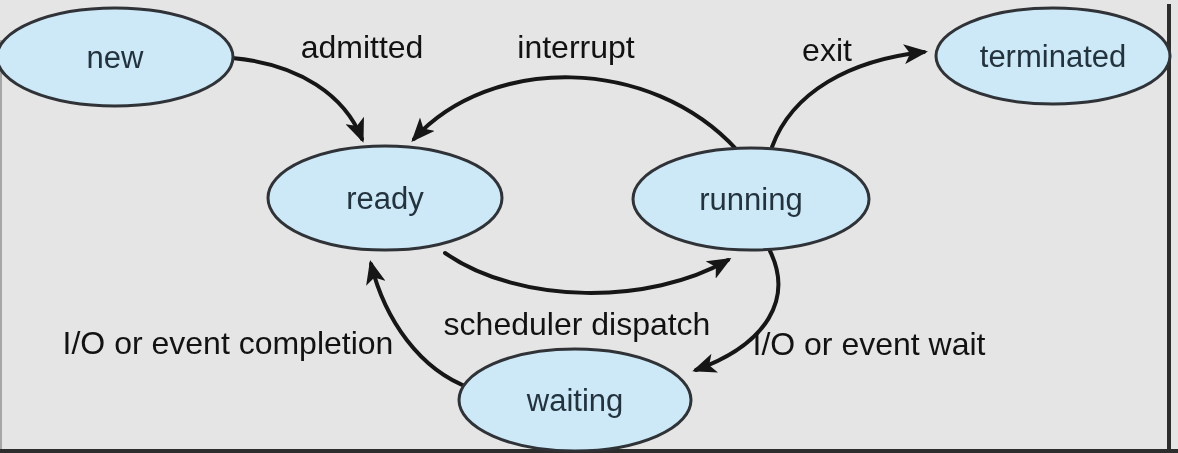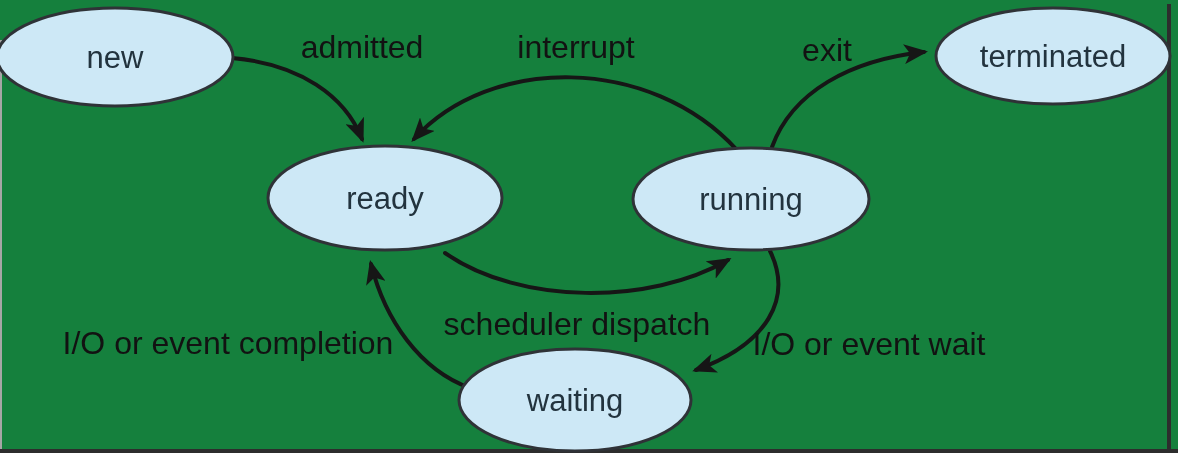--- a/index.html
+++ b/index.html
@@ -7,21 +7,21 @@
     padding: 0;
     background: #ffffff;
     width: 1178px;
     height: 453px;
     overflow: hidden;
   }
   .diagram-wrap {
     position: relative;
     width: 1178px;
     height: 453px;
-    background: #15803d;
+    background: #e5e5e5;
   }
   svg { display: block; }
   .state-ellipse {
     fill: #cde8f6;
     stroke: #2f3237;
     stroke-width: 3;
   }
   .state-label {
     font-family: "Liberation Sans", sans-serif;
     font-size: 31px;

